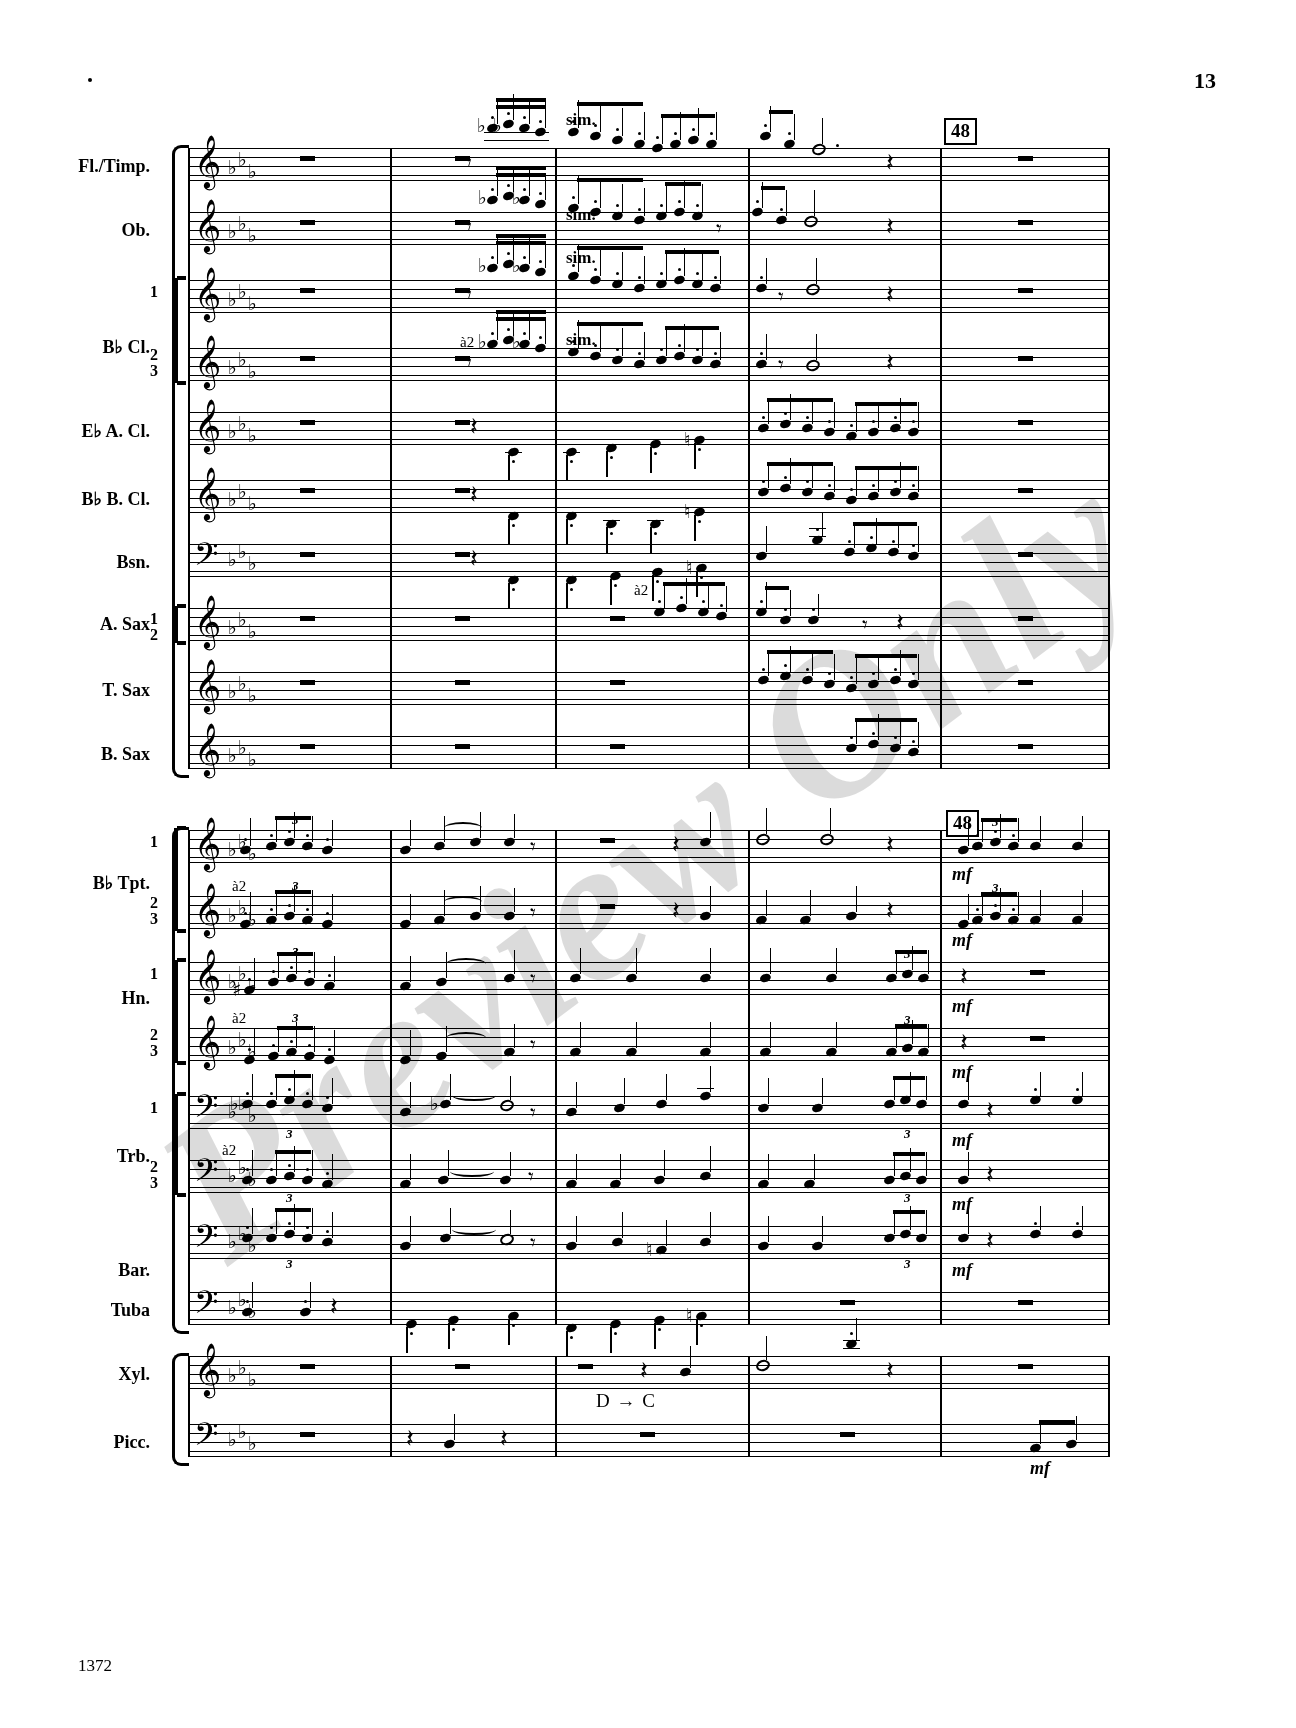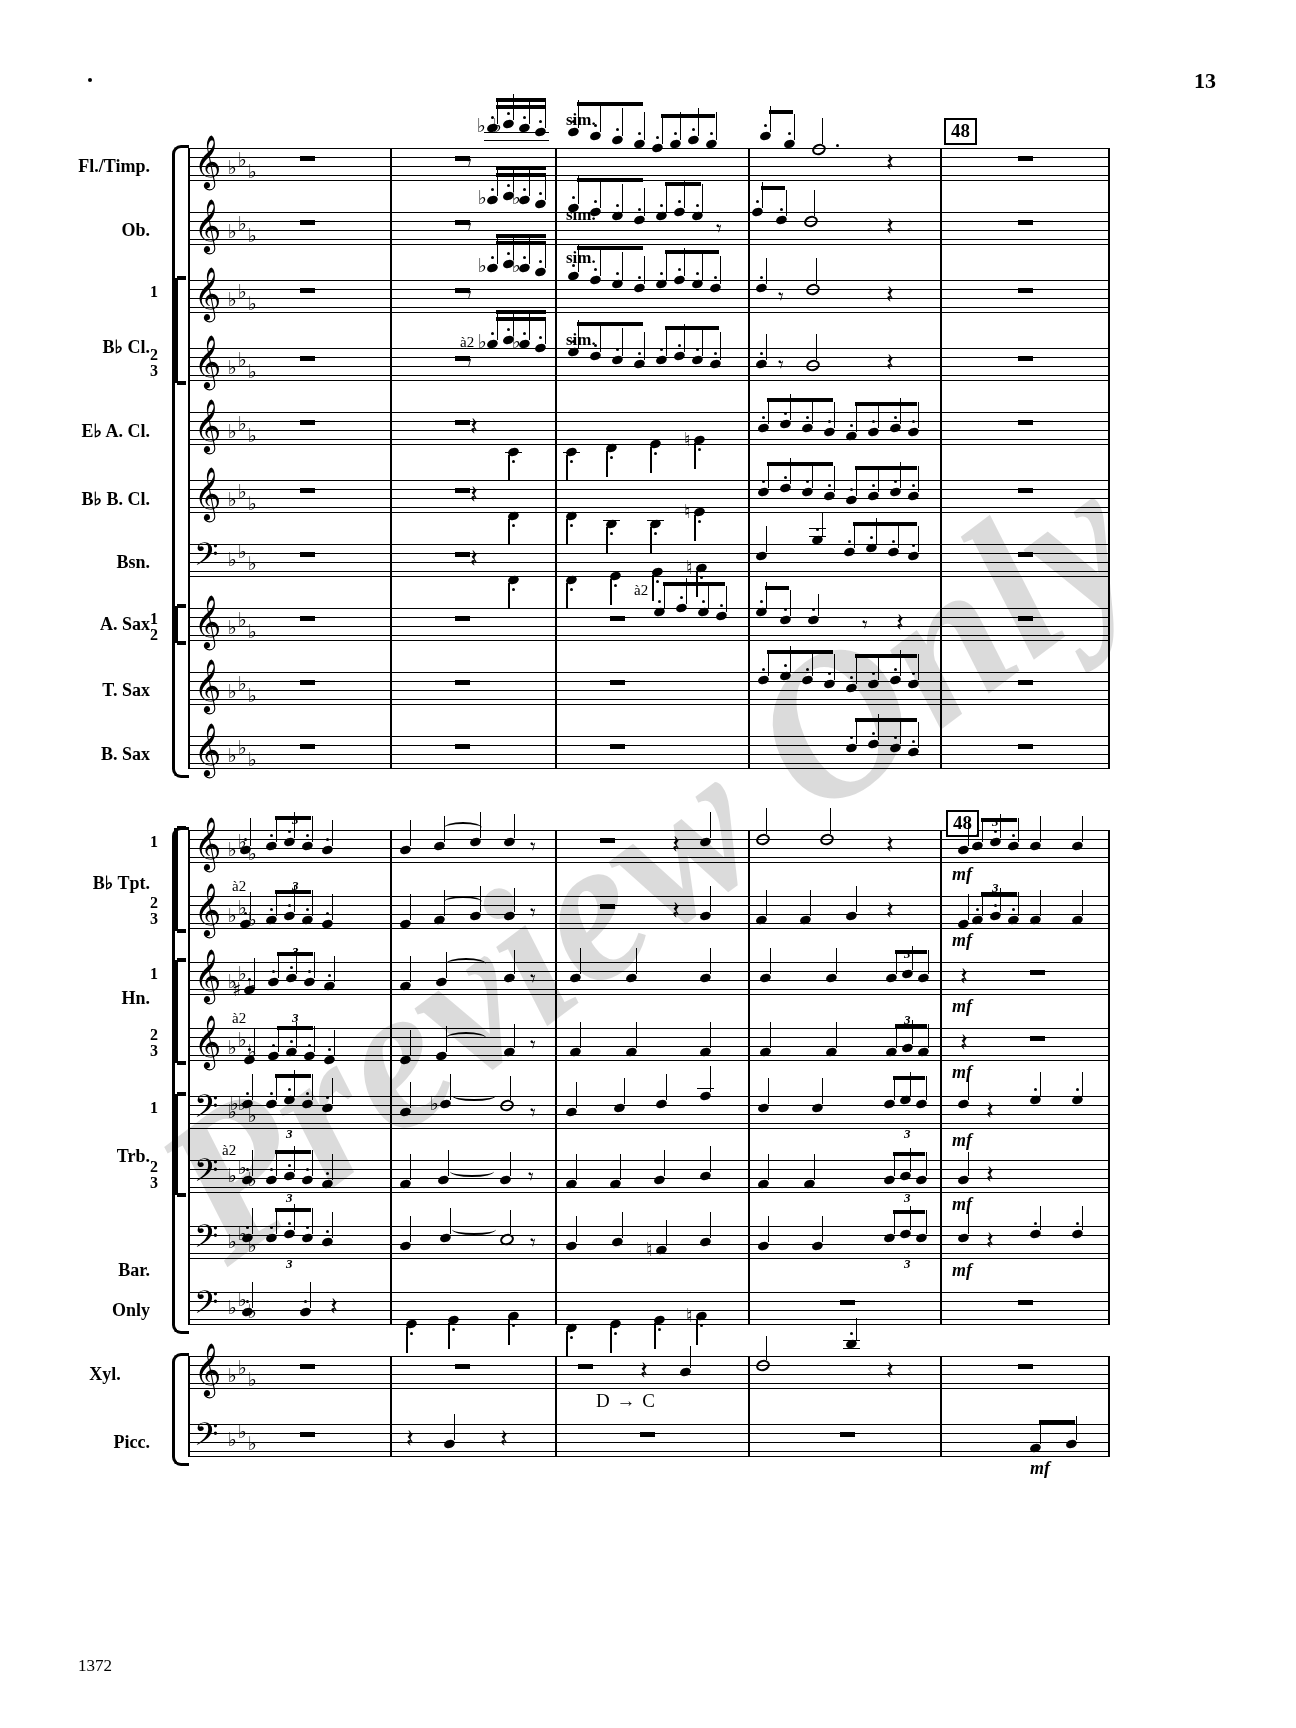--- a/index.html
+++ b/index.html
@@ -407,22 +407,22 @@
       <div class="inst" style="left: 60px; top: 420px; width: 90px;">E♭ A. Cl.</div>
       <div class="inst" style="left: 60px; top: 488px; width: 90px;">B♭ B. Cl.</div>
       <div class="inst" style="left: 60px; top: 552px; width: 90px;">Bsn.</div>
       <div class="inst" style="left: 60px; top: 614px; width: 90px;">A. Sax</div>
       <div class="inst" style="left: 60px; top: 680px; width: 90px;">T. Sax</div>
       <div class="inst" style="left: 60px; top: 744px; width: 90px;">B. Sax</div>
       <div class="inst" style="left: 60px; top: 872px; width: 90px;">B♭ Tpt.</div>
       <div class="inst" style="left: 60px; top: 988px; width: 90px;">Hn.</div>
       <div class="inst" style="left: 60px; top: 1146px; width: 90px;">Trb.</div>
       <div class="inst" style="left: 60px; top: 1260px; width: 90px; font-family: Liberation Serif, serif;">Bar.</div>
-      <div class="inst" style="left: 60px; top: 1300px; width: 90px;">Only</div>
-      <div class="inst" style="left: 60px; top: 1364px; width: 90px; text-align: center;">Xyl.</div>
+      <div class="inst" style="left: 60px; top: 1300px; width: 90px;">Tuba</div>
+      <div class="inst" style="left: 60px; top: 1364px; width: 90px;">Xyl.</div>
       <div class="inst" style="left: 60px; top: 1432px; width: 90px;">Picc.</div>
       <div class="divnum" style="left: 150px; top: 283px;">1</div>
       <div class="divnum" style="left: 150px; top: 346px;">2</div>
       <div class="divnum" style="left: 150px; top: 362px;">3</div>
       <div class="divnum" style="left: 150px; top: 833px;">1</div>
       <div class="divnum" style="left: 150px; top: 894px;">2</div>
       <div class="divnum" style="left: 150px; top: 910px;">3</div>
       <div class="divnum" style="left: 150px; top: 965px;">1</div>
       <div class="divnum" style="left: 150px; top: 1026px;">2</div>
       <div class="divnum" style="left: 150px; top: 1042px;">3</div>

